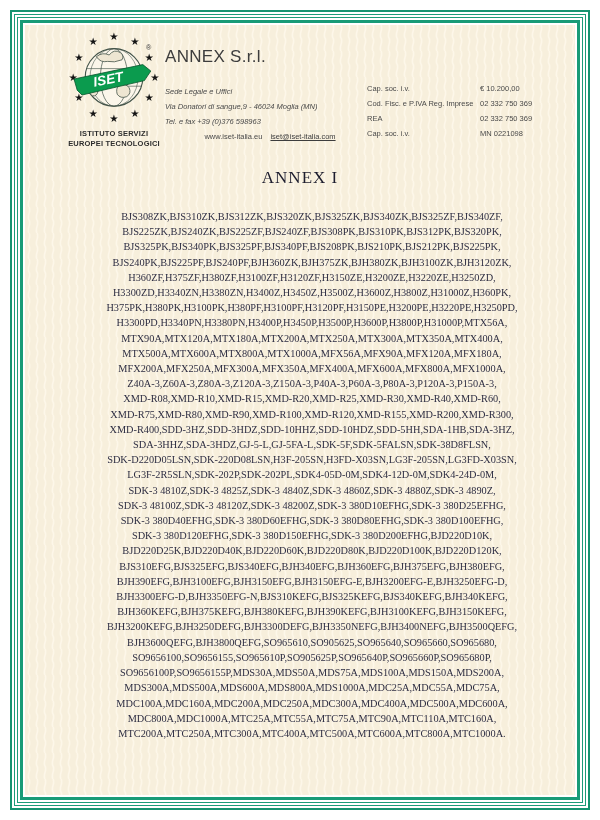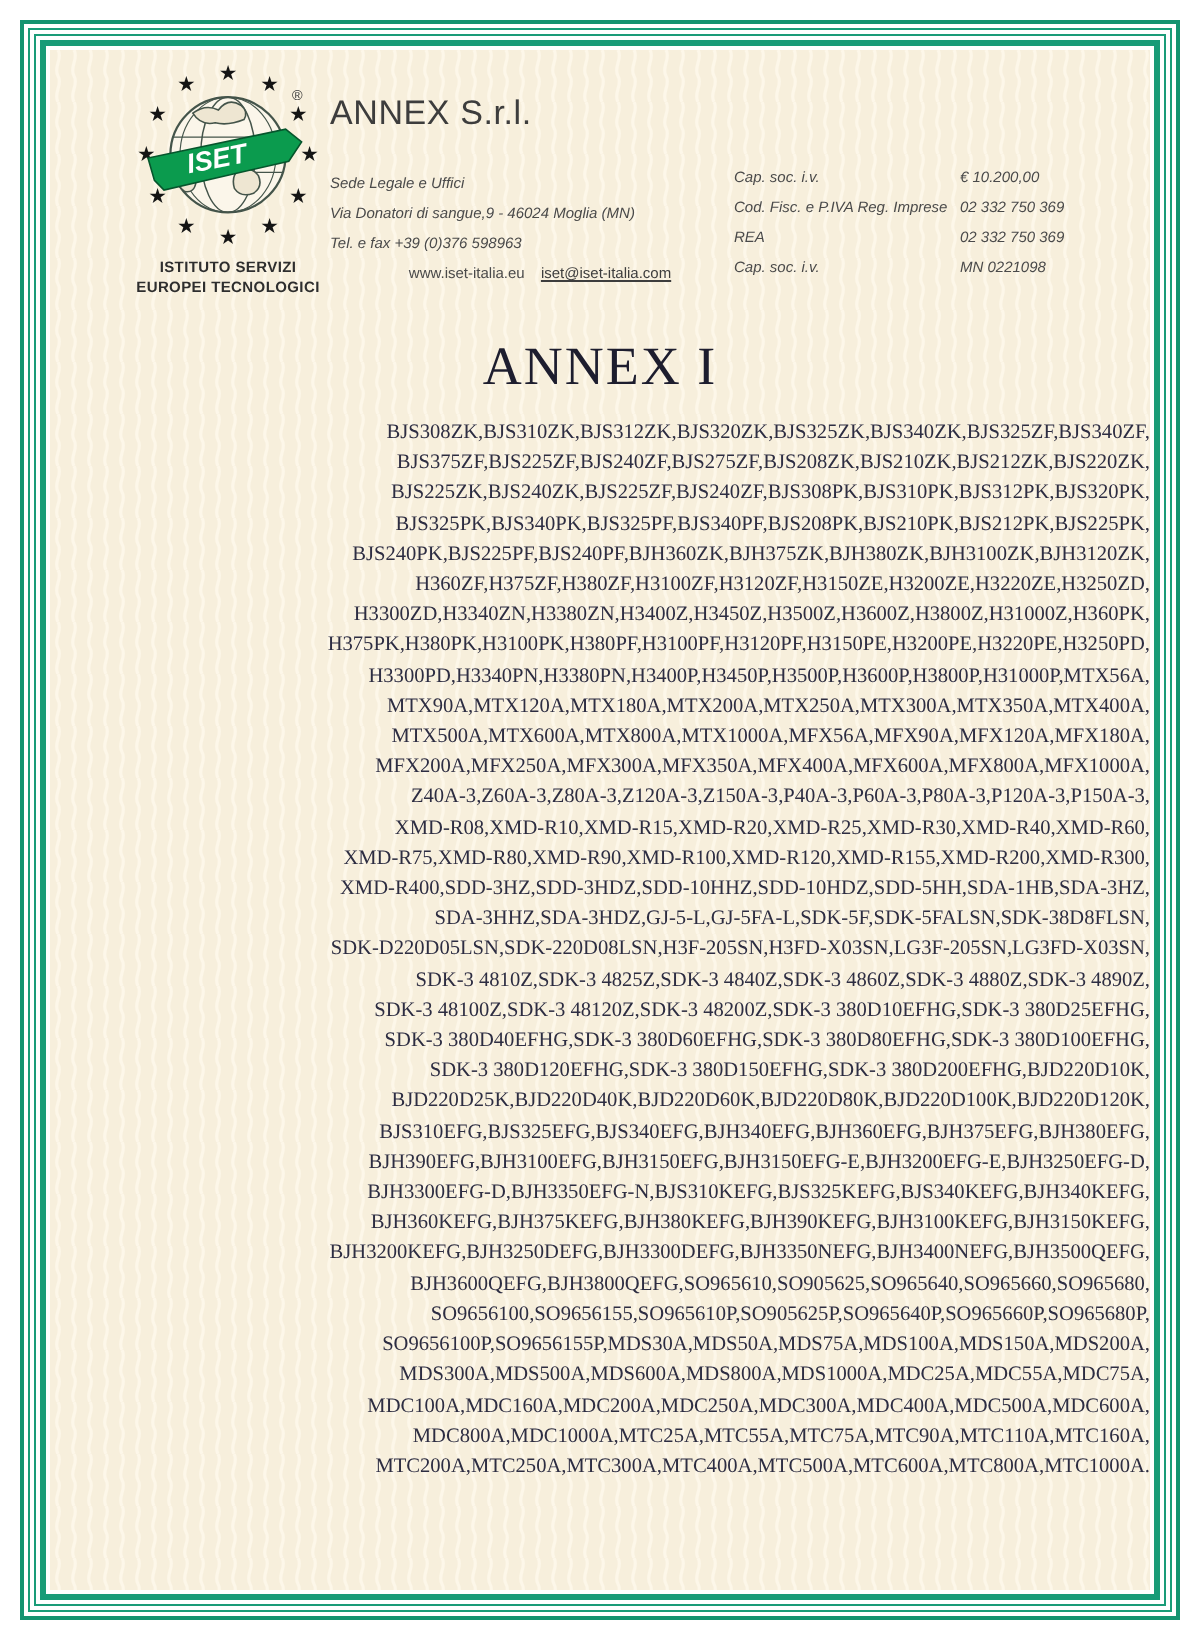--- a/index.html
+++ b/index.html
@@ -23,30 +23,30 @@
   .org-name { margin-top:2px; font-size:7.5px; font-weight:bold; letter-spacing:.2px; color:#2e2e2e; line-height:9.5px; }
 
   .company { position:absolute; left:140px; top:22px; width:210px; color:#414141; }
   .company-name { font-size:17px; letter-spacing:.3px; color:#3d3d3d; }
   .addr { margin-top:17px;font-style:italic; }
   .addr-line { font-size:7.5px; color:#4a4a4a; line-height:15px; white-space:nowrap; }
   .web-line { font-size:7.5px; color:#4a4a4a; line-height:15px; white-space:nowrap;text-align:center; }
   .web-line .email { text-decoration:underline; margin-left:6px; color:#3d3d3d; }
 
   .registry { position:absolute; left:342px; top:56px; width:185px; }
-  .reg-row { display:flex; font-size:7.5px; color:#4a4a4a; line-height:15px;font-style:italic; }
+  .reg-row { display:flex; font-size:7.5px; color:#4a4a4a; line-height:15px; }
   .reg-label { width:113px; white-space:nowrap; }
   .reg-value { white-space:nowrap; }
 
   
   .annex-title { position:absolute; left:0; right:0; top:143px; text-align:center;
-                 font-family:"Liberation Serif", serif; font-size:27px; letter-spacing:1px; color:#1d1d2e; }
+                 font-family:"Liberation Serif", serif; font-size:17px; letter-spacing:1px; color:#1d1d2e; }
   .annex-body { position:absolute; left:0; right:0; top:184px; text-align:center; }
   .annex-line { font-family:"Liberation Serif", serif; font-size:10.3px; line-height:15.2px;
-                color:#2d2d42; white-space:nowrap; text-align:right;padding-left:24px; }
+                color:#2d2d42; white-space:nowrap; text-align:center;padding-left:24px; }
 </style>
 </head>
 <body>
 
 <div class="frame-1"></div>
 <div class="frame-2"></div>
 <div class="frame-3"></div>
 <div class="frame-4"></div>
 
 <div class="paper">
@@ -138,37 +138,37 @@
           <span class="reg-label">Cap. soc. i.v.</span>
           <span class="reg-value">MN 0221098</span>
         </div>
       </div>
 
     <div class="annex-title">ANNEX I</div>
 
     <div class="annex-body">
 
     <div class="annex-line">BJS308ZK,BJS310ZK,BJS312ZK,BJS320ZK,BJS325ZK,BJS340ZK,BJS325ZF,BJS340ZF,</div>
-        <div class="annex-line">BJS375ZF,BJS225ZF,BJS240ZF,BJS275ZF,BJS208ZK,BJS210ZK,BJS212ZK,BJS220ZK,</div>
         <div class="annex-line">BJS225ZK,BJS240ZK,BJS225ZF,BJS240ZF,BJS308PK,BJS310PK,BJS312PK,BJS320PK,</div>
         <div class="annex-line">BJS325PK,BJS340PK,BJS325PF,BJS340PF,BJS208PK,BJS210PK,BJS212PK,BJS225PK,</div>
         <div class="annex-line">BJS240PK,BJS225PF,BJS240PF,BJH360ZK,BJH375ZK,BJH380ZK,BJH3100ZK,BJH3120ZK,</div>
         <div class="annex-line">H360ZF,H375ZF,H380ZF,H3100ZF,H3120ZF,H3150ZE,H3200ZE,H3220ZE,H3250ZD,</div>
         <div class="annex-line">H3300ZD,H3340ZN,H3380ZN,H3400Z,H3450Z,H3500Z,H3600Z,H3800Z,H31000Z,H360PK,</div>
         <div class="annex-line">H375PK,H380PK,H3100PK,H380PF,H3100PF,H3120PF,H3150PE,H3200PE,H3220PE,H3250PD,</div>
         <div class="annex-line">H3300PD,H3340PN,H3380PN,H3400P,H3450P,H3500P,H3600P,H3800P,H31000P,MTX56A,</div>
         <div class="annex-line">MTX90A,MTX120A,MTX180A,MTX200A,MTX250A,MTX300A,MTX350A,MTX400A,</div>
         <div class="annex-line">MTX500A,MTX600A,MTX800A,MTX1000A,MFX56A,MFX90A,MFX120A,MFX180A,</div>
         <div class="annex-line">MFX200A,MFX250A,MFX300A,MFX350A,MFX400A,MFX600A,MFX800A,MFX1000A,</div>
         <div class="annex-line">Z40A-3,Z60A-3,Z80A-3,Z120A-3,Z150A-3,P40A-3,P60A-3,P80A-3,P120A-3,P150A-3,</div>
         <div class="annex-line">XMD-R08,XMD-R10,XMD-R15,XMD-R20,XMD-R25,XMD-R30,XMD-R40,XMD-R60,</div>
         <div class="annex-line">XMD-R75,XMD-R80,XMD-R90,XMD-R100,XMD-R120,XMD-R155,XMD-R200,XMD-R300,</div>
         <div class="annex-line">XMD-R400,SDD-3HZ,SDD-3HDZ,SDD-10HHZ,SDD-10HDZ,SDD-5HH,SDA-1HB,SDA-3HZ,</div>
         <div class="annex-line">SDA-3HHZ,SDA-3HDZ,GJ-5-L,GJ-5FA-L,SDK-5F,SDK-5FALSN,SDK-38D8FLSN,</div>
         <div class="annex-line">SDK-D220D05LSN,SDK-220D08LSN,H3F-205SN,H3FD-X03SN,LG3F-205SN,LG3FD-X03SN,</div>
+        <div class="annex-line">LG3F-2R5SLN,SDK-202P,SDK-202PL,SDK4-05D-0M,SDK4-12D-0M,SDK4-24D-0M,</div>
         <div class="annex-line">SDK-3 4810Z,SDK-3 4825Z,SDK-3 4840Z,SDK-3 4860Z,SDK-3 4880Z,SDK-3 4890Z,</div>
         <div class="annex-line">SDK-3 48100Z,SDK-3 48120Z,SDK-3 48200Z,SDK-3 380D10EFHG,SDK-3 380D25EFHG,</div>
         <div class="annex-line">SDK-3 380D40EFHG,SDK-3 380D60EFHG,SDK-3 380D80EFHG,SDK-3 380D100EFHG,</div>
         <div class="annex-line">SDK-3 380D120EFHG,SDK-3 380D150EFHG,SDK-3 380D200EFHG,BJD220D10K,</div>
         <div class="annex-line">BJD220D25K,BJD220D40K,BJD220D60K,BJD220D80K,BJD220D100K,BJD220D120K,</div>
         <div class="annex-line">BJS310EFG,BJS325EFG,BJS340EFG,BJH340EFG,BJH360EFG,BJH375EFG,BJH380EFG,</div>
         <div class="annex-line">BJH390EFG,BJH3100EFG,BJH3150EFG,BJH3150EFG-E,BJH3200EFG-E,BJH3250EFG-D,</div>
         <div class="annex-line">BJH3300EFG-D,BJH3350EFG-N,BJS310KEFG,BJS325KEFG,BJS340KEFG,BJH340KEFG,</div>
         <div class="annex-line">BJH360KEFG,BJH375KEFG,BJH380KEFG,BJH390KEFG,BJH3100KEFG,BJH3150KEFG,</div>
         <div class="annex-line">BJH3200KEFG,BJH3250DEFG,BJH3300DEFG,BJH3350NEFG,BJH3400NEFG,BJH3500QEFG,</div>

